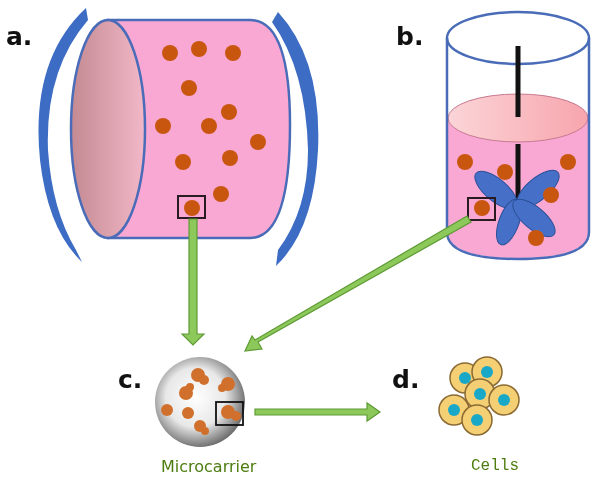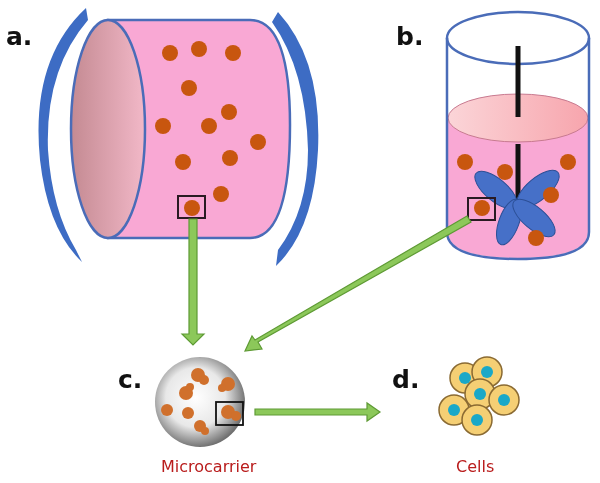--- a/index.html
+++ b/index.html
@@ -1,19 +1,19 @@
 <!DOCTYPE html>
 <html><head>
 <meta charset="utf-8">
 <style>
   html, body { margin:0; padding:0; background:#ffffff; }
   body { width:600px; height:483px; position:relative; overflow:hidden; font-family:"DejaVu Sans", sans-serif; }
   svg { position:absolute; left:0; top:0; }
   .panel-label { position:absolute; font-family:"DejaVu Sans", sans-serif; font-weight:bold; font-size:25px; color:#111; }
-  .caption { position:absolute; font-family:"DejaVu Sans", sans-serif; font-size:16px; color:#b91c1c; }
+  .caption { position:absolute; font-family:"DejaVu Sans", sans-serif; font-size:16px; color:#4d7c0f; }
 </style>
 </head>
 <body>
 
 <svg width="600" height="483" viewBox="0 0 600 483">
   <defs>
     <linearGradient id="openEnd" x1="0" x2="1" y1="0" y2="0">
       <stop offset="0" stop-color="#c48a92"></stop>
       <stop offset="1" stop-color="#f2b8c8"></stop>
     </linearGradient>
@@ -125,13 +125,13 @@
         <circle cx="477" cy="420" r="6" fill="#1aa8c8" stroke="none"></circle>
       </g>
   </g>
 </svg>
 
 <div class="panel-label" style="left:6px;top:22px;">a.</div>
 <div class="panel-label" style="left:396px;top:22px;">b.</div>
 <div class="panel-label" style="left:118px;top:365px;">c.</div>
 <div class="panel-label" style="left:392px;top:365px;">d.</div>
 <div class="caption" style="left:161px;top:457px;">Microcarrier</div>
-<div class="caption" style="left:456px;top:457px;">Cells</div>
+<div class="caption" style="left:471px;top:457px;font-family:Liberation Mono, monospace;">Cells</div>
 
 </body></html>

